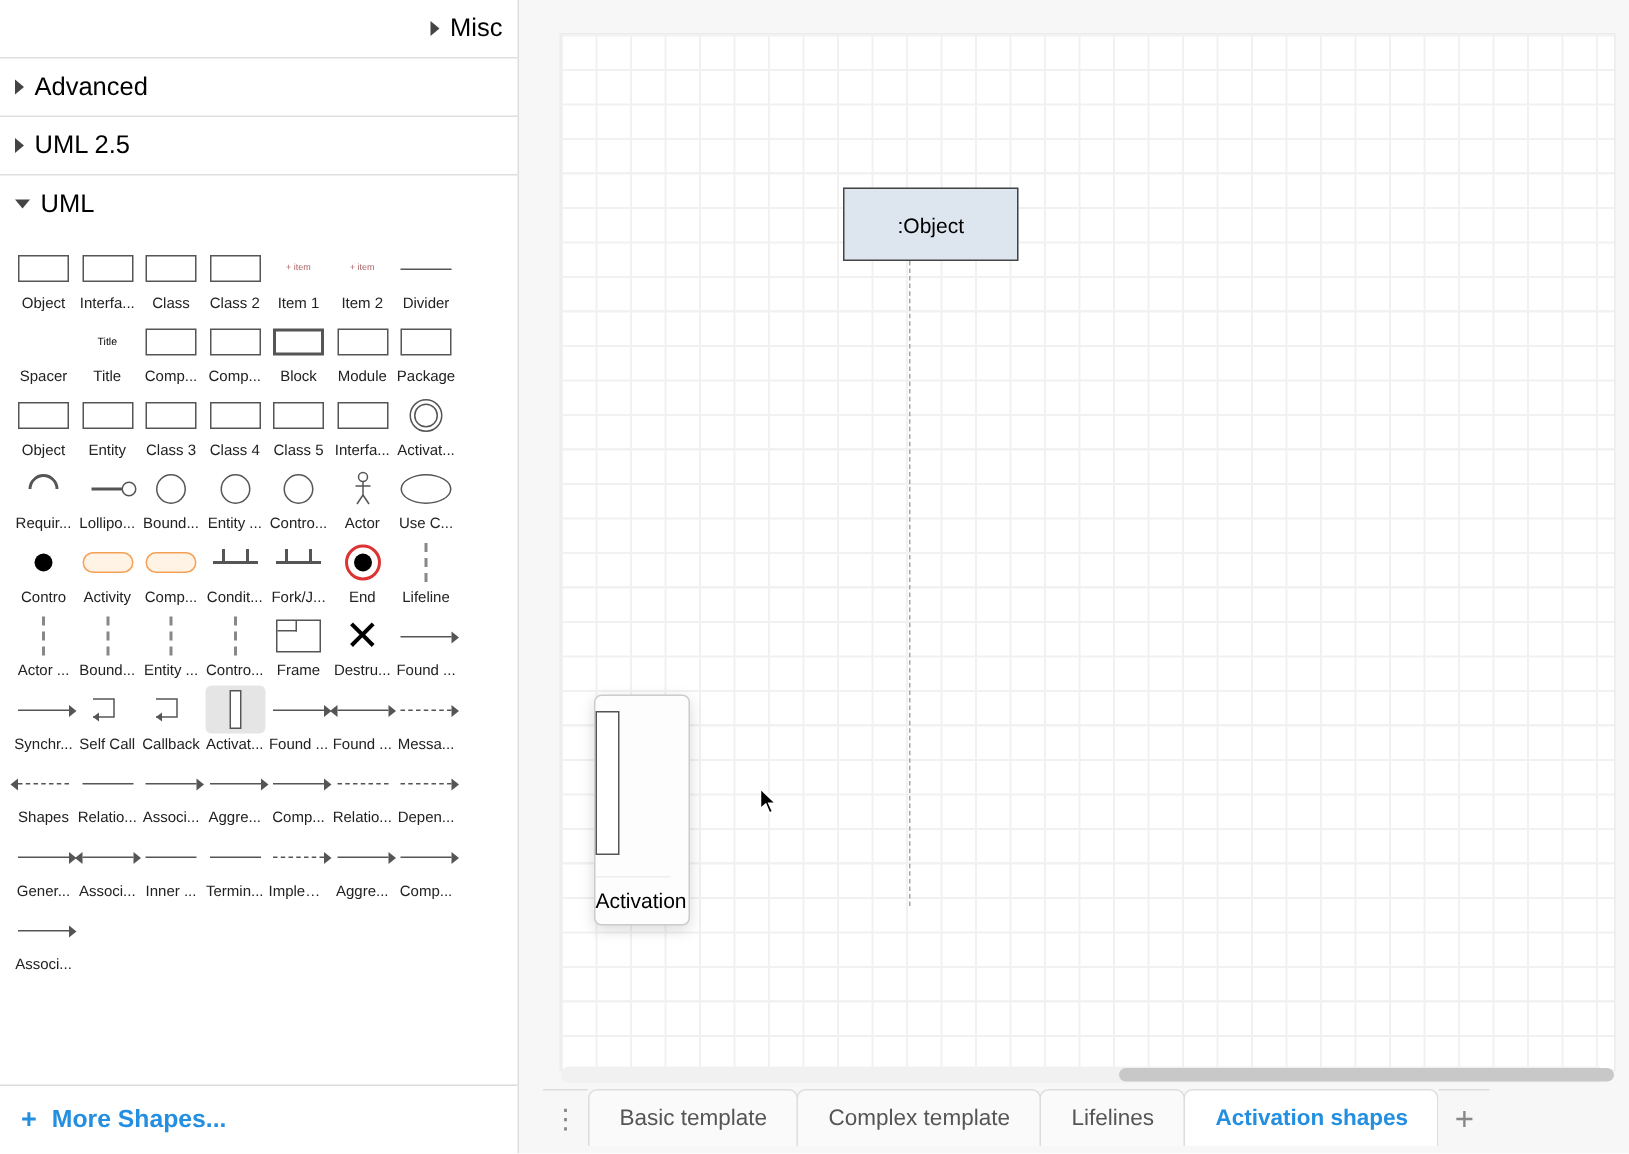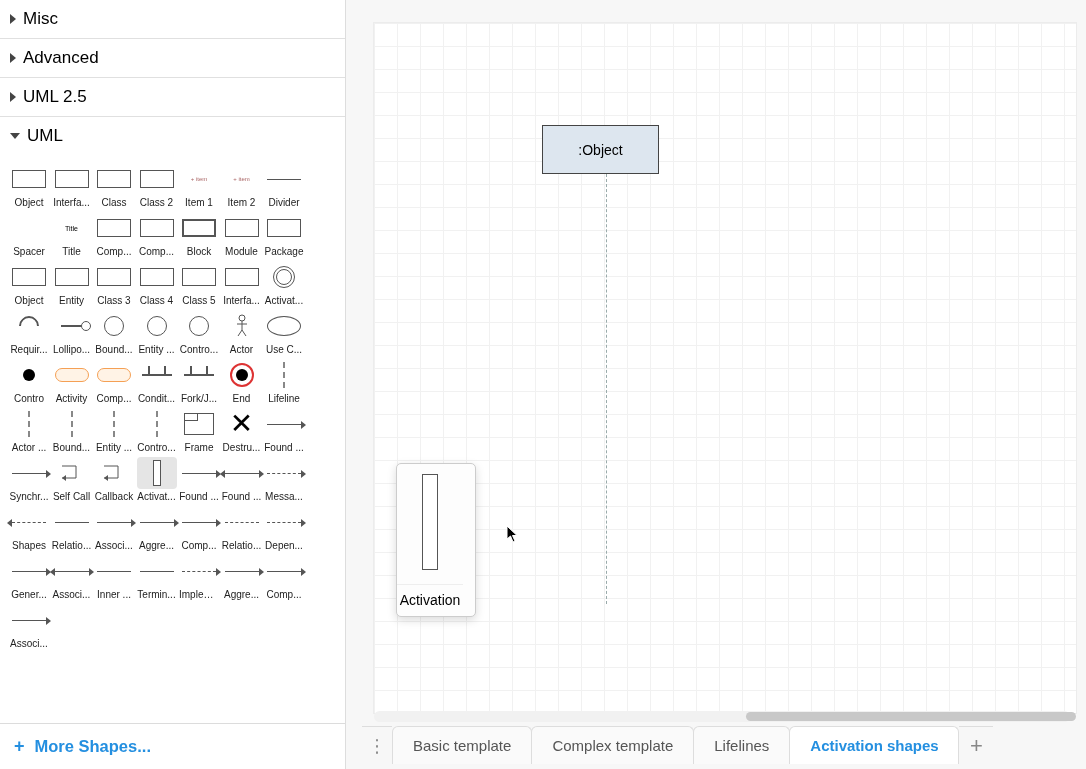--- a/index.html
+++ b/index.html
@@ -6,21 +6,21 @@
 html, body { width: 1086px; height: 769px; font-family: -apple-system, Helvetica, Arial, sans-serif; overflow: hidden; background: #fff; }
 
 .app { display: flex; height: 100%; width: 100%; }
 
 
 .sidebar { width: 346px; border-right: 1px solid #ddd; display: flex; flex-direction: column; position: relative; }
 
 .palette-scroll { flex: 1; overflow-y: auto; overflow-x: hidden; }
 
 .palette-section { border-top: 1px solid #e0e0e0; padding: 9px 10px; font-size: 17px; font-weight: 500; display: flex; align-items: center; white-space: nowrap; cursor: pointer; }
-.palette-section:first-child { border-top: none; }
+.palette-section:first-child { border-top: none; justify-content: flex-end; }
 
 .caret-right { width: 0; height: 0; border-top: 5px solid transparent; border-bottom: 5px solid transparent; border-left: 6px solid #444; margin-right: 7px; }
 .caret-down { width: 0; height: 0; border-left: 5px solid transparent; border-right: 5px solid transparent; border-top: 6px solid #444; margin-right: 7px; }
 
 .shape-grid { padding: 8px 8px 4px 8px; display: grid; grid-template-columns: repeat(7, 42px); column-gap: 0.5px; row-gap: 0; justify-content: start; }
 .shape-cell { display: flex; flex-direction: column; align-items: center; width: 42px; cursor: grab; margin-bottom: 4px; }
 .shape-cell.sel .shape-thumb { background: #e5e5e5; border-radius: 4px; }
 .shape-thumb { width: 40px; height: 32px; display: flex; align-items: center; justify-content: center; }
 .shape-lbl { font-size: 10px; text-align: center; width: 40px; white-space: nowrap; overflow: hidden; text-overflow: ellipsis; margin-top: 2px; color: #222; }
 
@@ -68,24 +68,24 @@
 .canvas { position: absolute; left: 28px; top: 23px; right: 10px; bottom: 56px; background: #fff;
   background-image:
     linear-gradient(#f1f1f1 1px, transparent 1px),
     linear-gradient(90deg, #f1f1f1 1px, transparent 1px),
     linear-gradient(#e4e4e4 1px, transparent 1px),
     linear-gradient(90deg, #e4e4e4 1px, transparent 1px);
   background-size: 23px 23px, 23px 23px, 92px 92px, 92px 92px;
   box-shadow: 0 0 0 1px #ececec;
 }
 
-.obj-box { position: absolute; left: 168px; top: 102px; width: 117px; height: 49px; border:1px solid #444; background:#dde6ef; display:flex; align-items:center; justify-content:center; font-size:14px; }
+.obj-box { position: absolute; left: 188px; top: 102px; width: 117px; height: 49px; border:1px solid #444; background:#dde6ef; display:flex; align-items:center; justify-content:center; font-size:14px; }
 .lifeline { position:absolute; left: 232px; top: 151px; width:0; height: 430px; border-left: 1.5px dashed #9aa; }
 
-.tooltip { position:absolute; left: 22px; top: 440px; background:#fdfdfd; border:1px solid #ccc; border-radius:5px; box-shadow: 0 3px 10px rgba(0,0,0,0.15); width: 80px; padding: 10px 12px 8px 0; display:flex; flex-direction:column; align-items:center; }
+.tooltip { position:absolute; left: 22px; top: 440px; background:#fdfdfd; border:1px solid #ccc; border-radius:5px; box-shadow: 0 3px 10px rgba(0,0,0,0.15); width: 64px; padding: 10px 12px 8px 0; display:flex; flex-direction:column; align-items:flex-start; }
 .tooltip .tt-prev { width: 16px; height: 96px; border:1.5px solid #555; background:#fff; margin-bottom:14px; }
 .tooltip .tt-lbl { font-size: 14px; border-top:1px solid #eee; width:100%; text-align:center; padding-top:7px; }
 
 .cursor { position:absolute; left:160px; top:525px; font-size:15px; pointer-events:none; }
 
 
 .hscroll { position:absolute; left:28px; right:16px; bottom:47px; height:11px; background:#f1f1f1; border-radius:6px; }
 .hscroll .thumb { position:absolute; left:372px; width:330px; top:1px; bottom:1px; background:#c8c8c8; border-radius:5px; }
 
 

